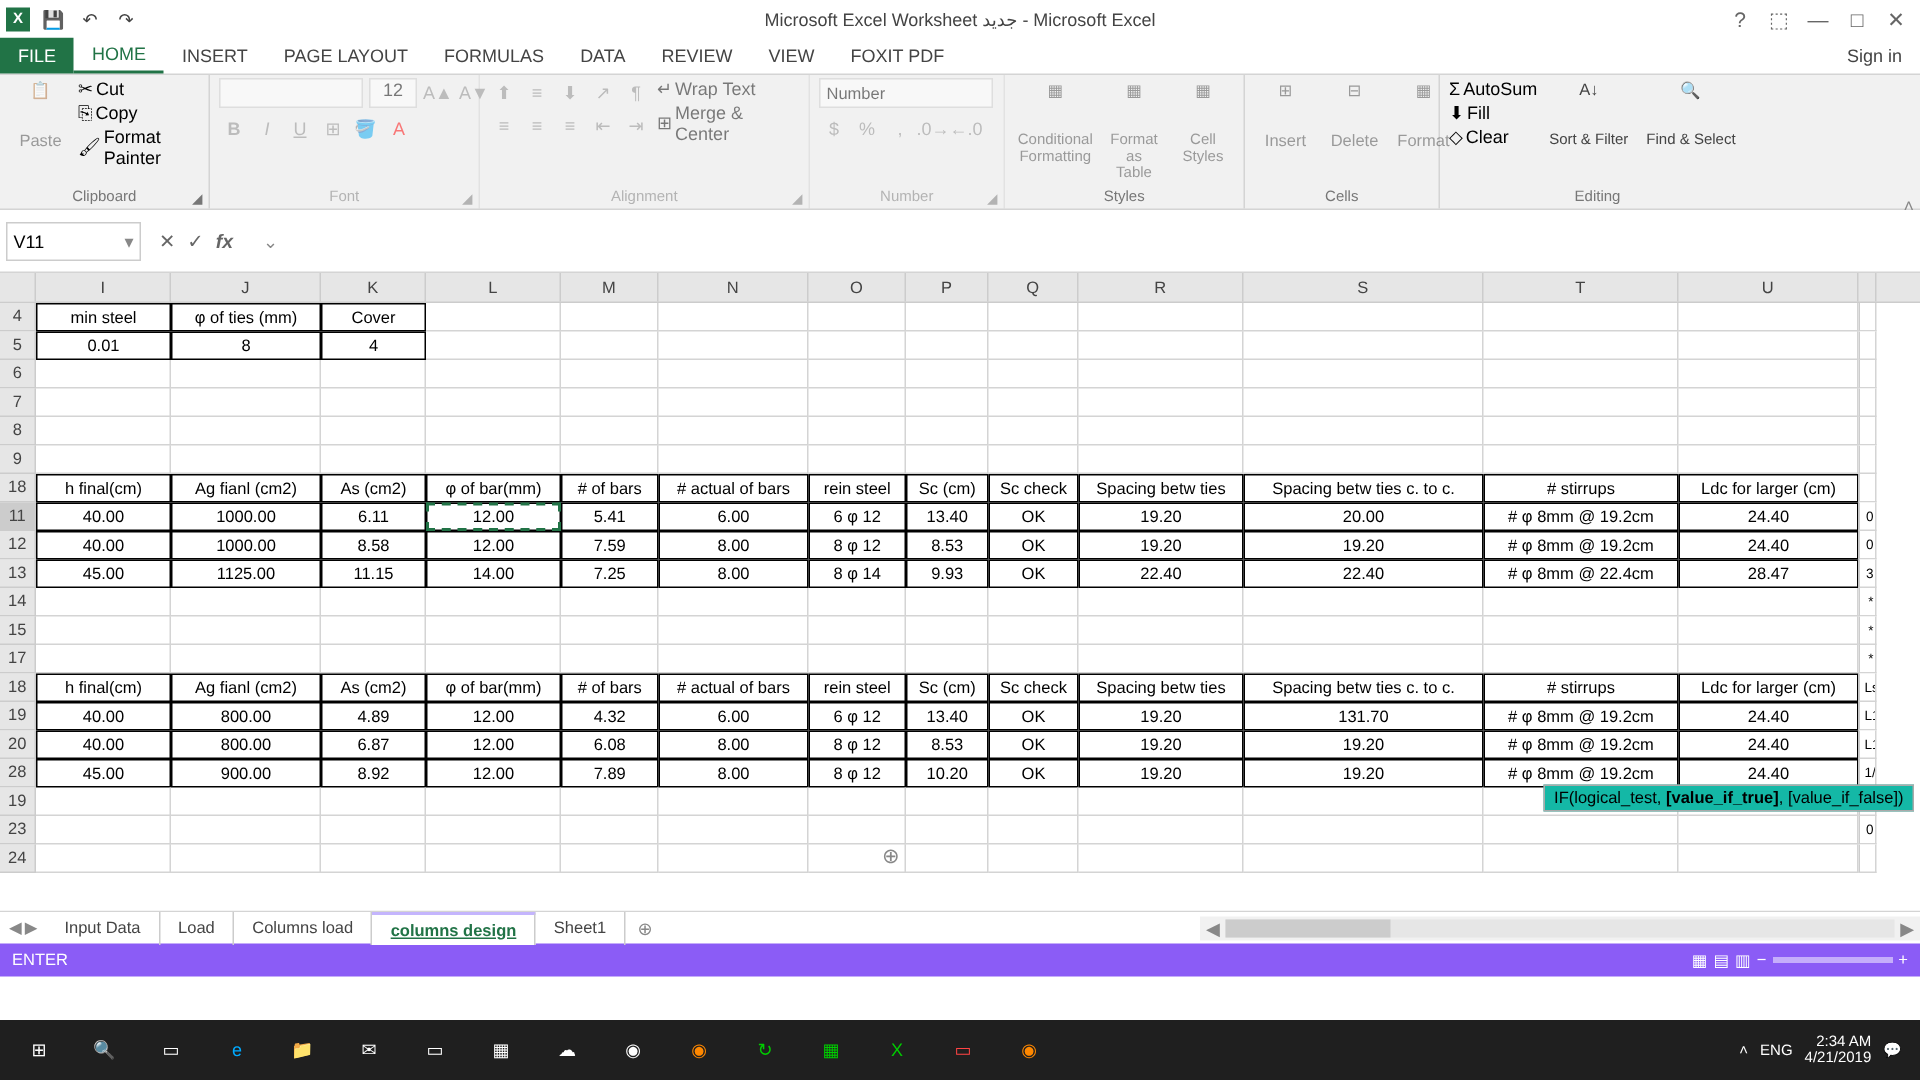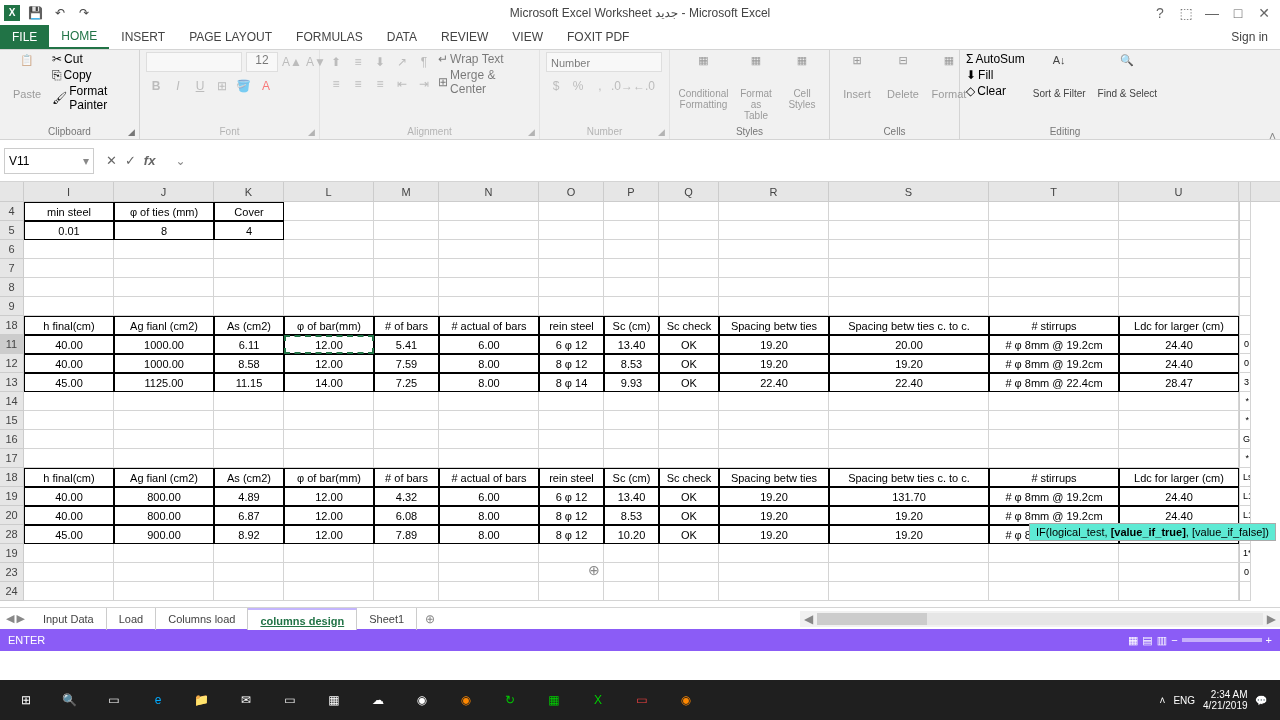--- a/index.html
+++ b/index.html
@@ -60,21 +60,21 @@
 .farcol { width: 12px; background: #fff; border-left: 1px solid #ccc; font-size: 9px; text-align: right; padding-right: 1px; }
 
 
 .sheet-tabs { height: 22px; background: #fff; border-top: 1px solid #d4d4d4; display: flex; align-items: center; }
 .sheet-nav { display: flex; gap: 2px; padding: 0 6px; }
 .sheet-nav span { color: #888; cursor: pointer; font-size: 11px; }
 .sheet-tab { padding: 0 12px; height: 22px; line-height: 22px; font-size: 11px; color: #444; border-right: 1px solid #ccc; cursor: pointer; }
 .sheet-tab.active { background: #fff; border-top: 2px solid #c4b5fd; color: #217346; font-weight: bold; text-decoration: underline; }
 .new-sheet { padding: 0 8px; color: #888; cursor: pointer; }
 .hscroll { margin-left: auto; flex: 0 0 480px; height: 16px; background: #f1f1f1; display: flex; align-items: center; }
-.tooltip { position: absolute; right: 4px; bottom: 66px; background: #5eead4; border: 1px solid #aaa; padding: 2px 6px; font-size: 11px; }
+.tooltip { position: absolute; right: 4px; bottom: 66px; background: #14b8a6; border: 1px solid #aaa; padding: 2px 6px; font-size: 11px; }
 
 
 .status-bar { height: 22px; background: #8b5cf6; color: #fff; display: flex; align-items: center; padding: 0 8px; font-size: 11px; }
 .status-bar .right { margin-left: auto; display: flex; gap: 4px; align-items: center; }
 
 
 .taskbar { position: absolute; bottom: 0; left: 0; right: 0; height: 40px; background: #1f1f1f; display: flex; align-items: center; padding: 0 4px; }
 .taskbar .tb-btn { width: 44px; height: 36px; display: flex; align-items: center; justify-content: center; color: #fff; cursor: pointer; }
 .taskbar .tray { margin-left: auto; display: flex; align-items: center; gap: 8px; color: #fff; font-size: 10px; padding-right: 8px; }
 .notif { position: absolute; right: 170px; bottom: 4px; background: #b8860b; color: #fff; padding: 6px 10px; font-size: 11px; border-radius: 2px; opacity: 0.9; }
@@ -488,37 +488,20 @@
         <div class="cell cw-M"></div>
         <div class="cell cw-N"></div>
         <div class="cell cw-O"></div>
         <div class="cell cw-P"></div>
         <div class="cell cw-Q"></div>
         <div class="cell cw-R"></div>
         <div class="cell cw-S"></div>
         <div class="cell cw-T"></div>
         <div class="cell cw-U"></div>
         <div class="cell farcol">*</div>
-      </div>
-      <div class="row">
-        <div class="row-h">16</div>
-        <div class="cell cw-I"></div>
-        <div class="cell cw-J"></div>
-        <div class="cell cw-K"></div>
-        <div class="cell cw-L"></div>
-        <div class="cell cw-M"></div>
-        <div class="cell cw-N"></div>
-        <div class="cell cw-O"></div>
-        <div class="cell cw-P"></div>
-        <div class="cell cw-Q"></div>
-        <div class="cell cw-R"></div>
-        <div class="cell cw-S"></div>
-        <div class="cell cw-T"></div>
-        <div class="cell cw-U"></div>
-        <div class="cell farcol">G</div>
       </div>
       <div class="row">
         <div class="row-h">17</div>
         <div class="cell cw-I"></div>
         <div class="cell cw-J"></div>
         <div class="cell cw-K"></div>
         <div class="cell cw-L"></div>
         <div class="cell cw-M"></div>
         <div class="cell cw-N"></div>
         <div class="cell cw-O"></div>

